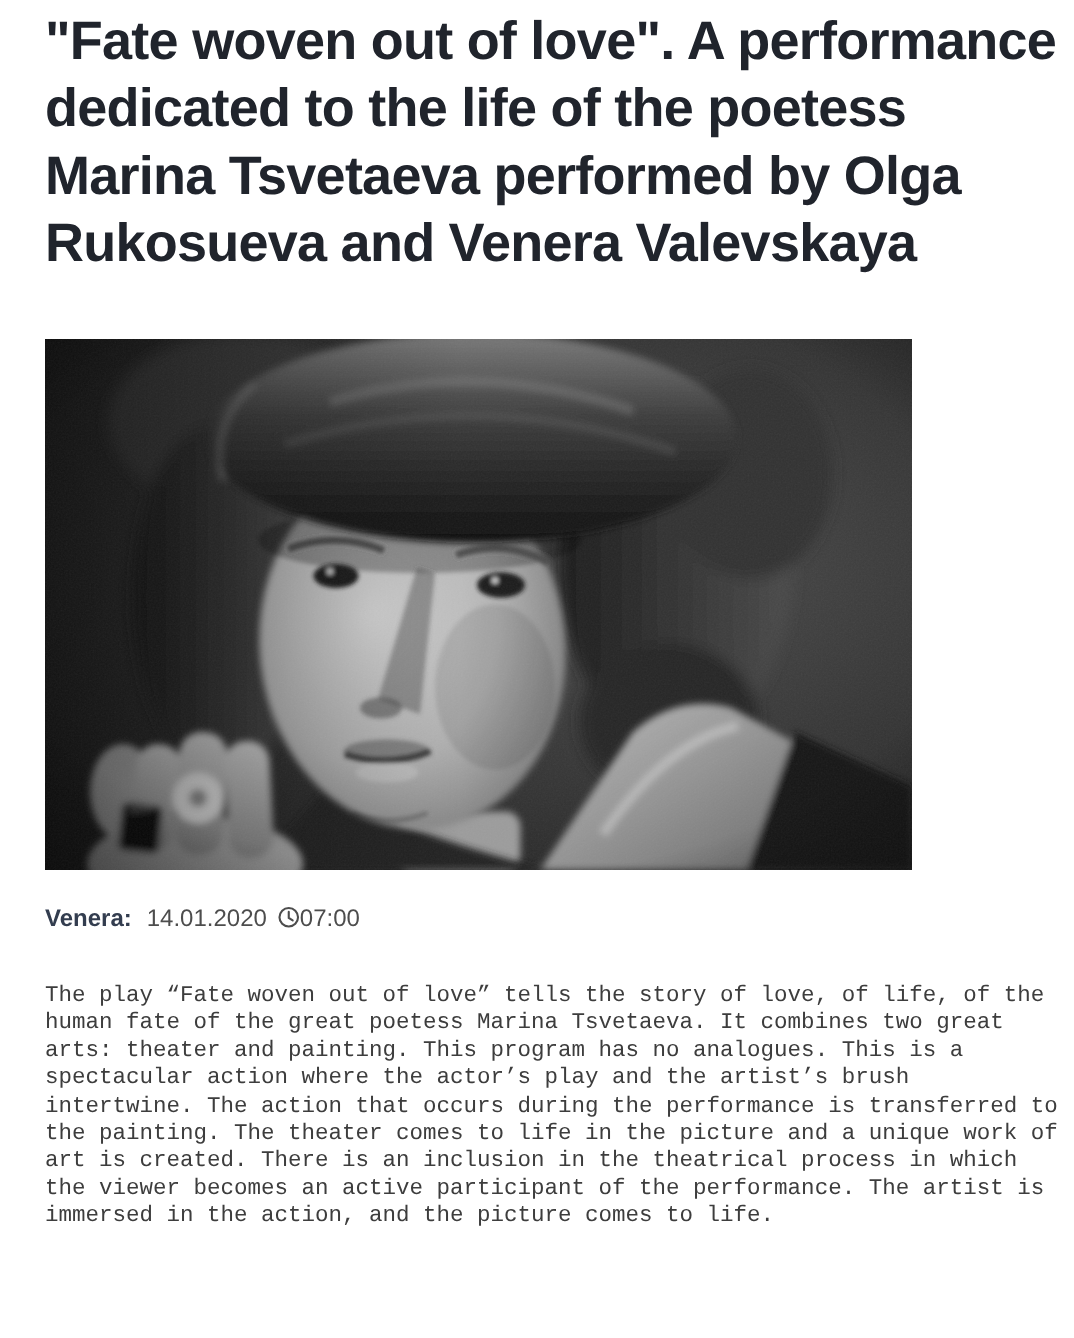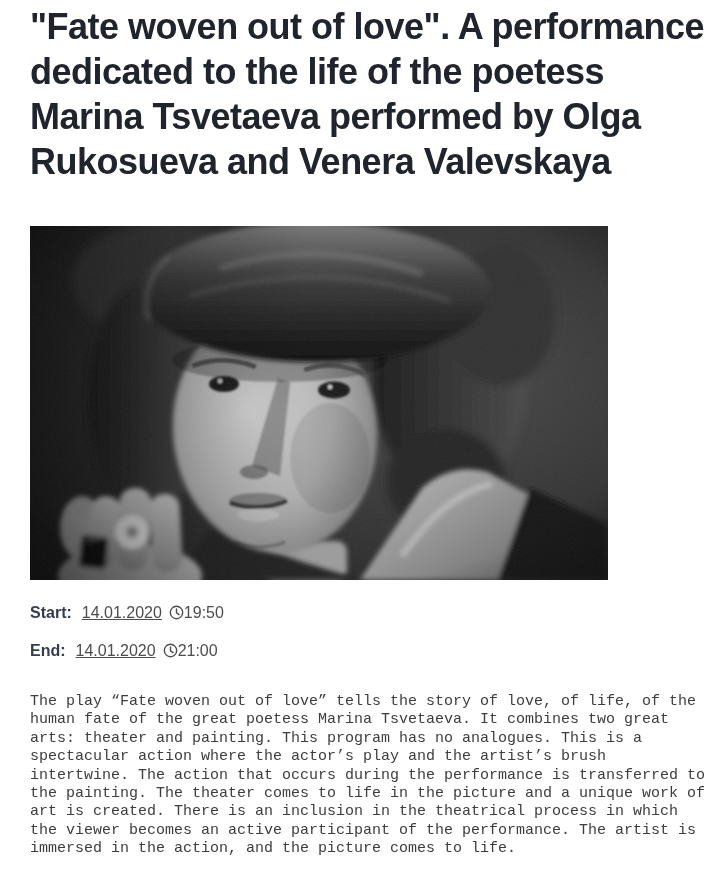--- a/index.html
+++ b/index.html
@@ -47,21 +47,21 @@
     font-size: 16px;
     color: var(--meta-color, #4d4d4d);
     white-space: nowrap;
   }
   .schedule-row:last-child { margin-bottom: 0; }
   .schedule-label {
     font-weight: 700;
     color: var(--label-color, #333d4f);
     margin-right: 10px;
   }
-  .schedule-date { margin-right: 7px; text-decoration: underline; }
+  .schedule-date { margin-right: 7px; }
   .clock {
     display: inline-block;
     vertical-align: -2px;
     width: 15px;
     height: 15px;
     color: var(--meta-color, #4d4d4d);
   }
   .clock svg { display: block; width: 15px; height: 15px; }
   .description {
     margin: 33px 0 0 0;
@@ -192,28 +192,22 @@
       </g>
 
       <rect x="0" y="0" width="578" height="354" fill="url(#leftShade)"></rect>
       <rect x="0" y="0" width="578" height="354" fill="url(#vin)"></rect>
       <rect x="0" y="0" width="578" height="354" filter="url(#grainF)" opacity="0.07"></rect>
     </svg>
   </figure>
 
   <div class="schedule">
     <div class="schedule-row">
-      <span class="schedule-label">Start:</span><span class="schedule-date">14.01.2020</span><span class="clock"><svg viewBox="0 0 16 16">
+      <span class="schedule-label">Venera:</span><span class="schedule-date">14.01.2020</span><span class="clock"><svg viewBox="0 0 16 16">
             <circle cx="8" cy="8" r="6.6" fill="none" stroke="currentColor" stroke-width="1.5"></circle>
             <path d="M8 4.2 L8 8.4 L10.8 10.2" fill="none" stroke="currentColor" stroke-width="1.5" stroke-linecap="round"></path>
-          </svg></span><span class="schedule-time">19:50</span>
-    </div>
-    <div class="schedule-row">
-      <span class="schedule-label">End:</span><span class="schedule-date">14.01.2020</span><span class="clock"><svg viewBox="0 0 16 16">
-            <circle cx="8" cy="8" r="6.6" fill="none" stroke="currentColor" stroke-width="1.5"></circle>
-            <path d="M8 4.2 L8 8.4 L10.8 10.2" fill="none" stroke="currentColor" stroke-width="1.5" stroke-linecap="round"></path>
-          </svg></span><span class="schedule-time">21:00</span>
+          </svg></span><span class="schedule-time">07:00</span>
     </div>
   </div>
 
   <p class="description">The play “Fate woven out of love” tells the story of love, of life, of the human fate of the great poetess Marina Tsvetaeva. It combines two great arts: theater and painting. This program has no analogues. This is a spectacular action where the actor’s play and the artist’s brush intertwine. The action that occurs during the performance is transferred to the painting. The theater comes to life in the picture and a unique work of art is created. There is an inclusion in the theatrical process in which the viewer becomes an active participant of the performance. The artist is immersed in the action, and the picture comes to life.</p>
 
 </article>
 
 </body></html>

